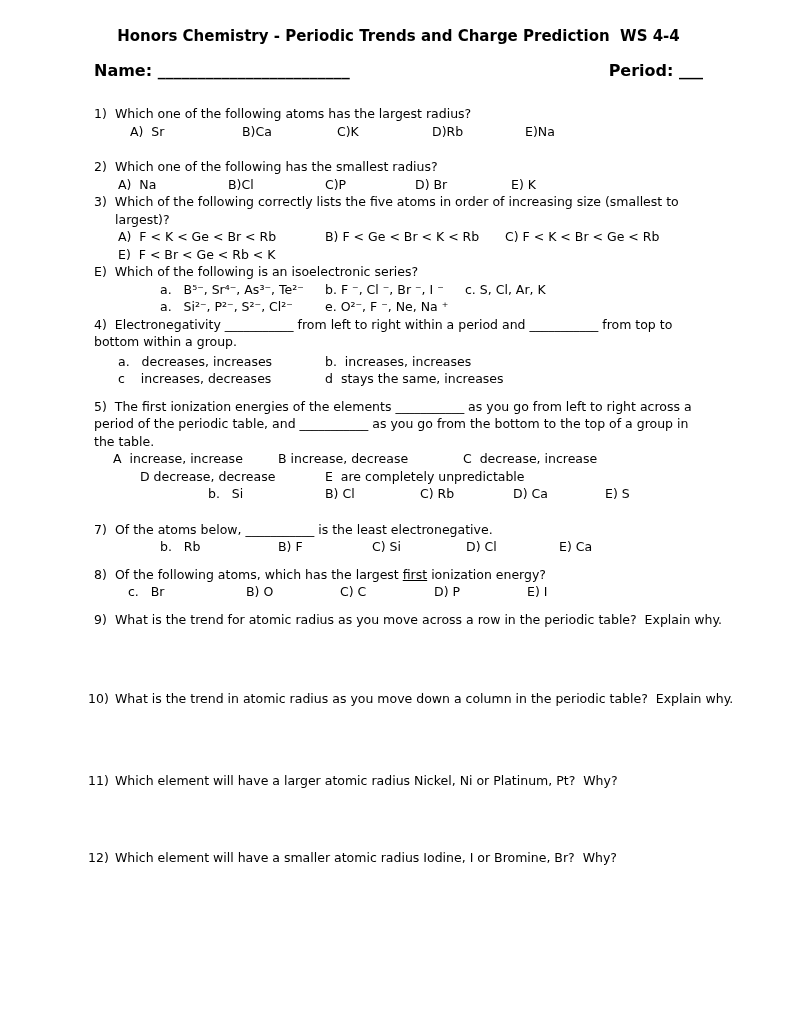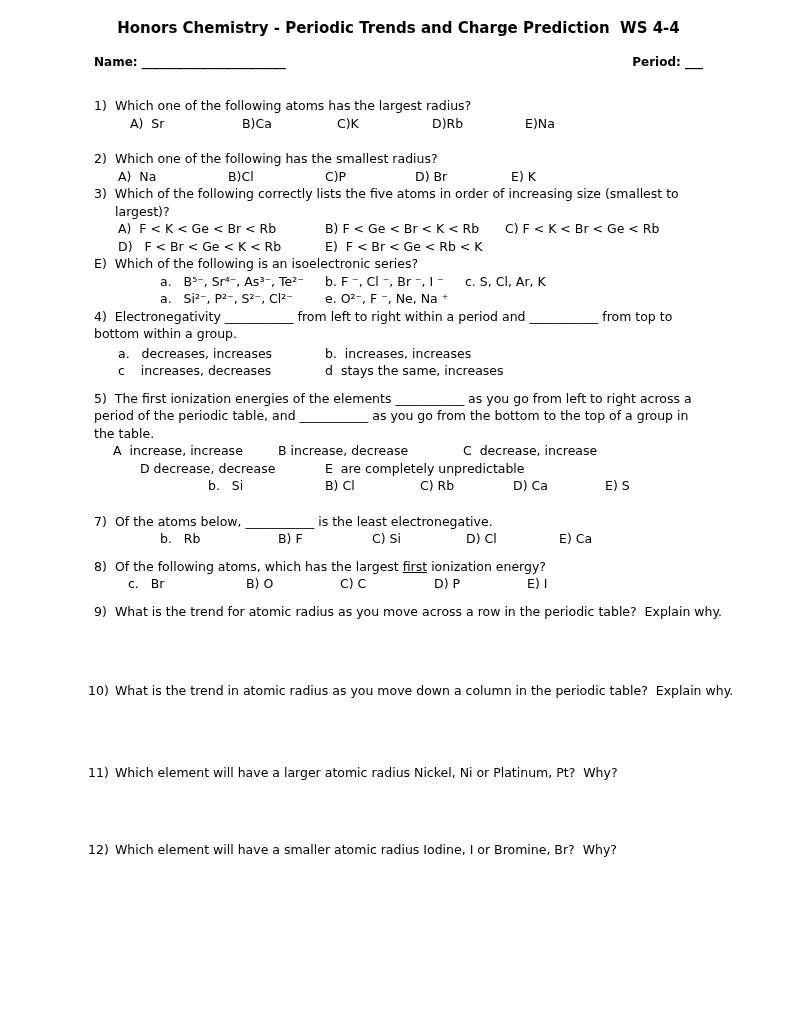--- a/index.html
+++ b/index.html
@@ -3,27 +3,27 @@
 <meta charset="utf-8">
 <style>
   * { margin:0; padding:0; box-sizing:border-box; }
   html,body { background:#ffffff; }
   .page {
     position:relative;
     width:791px; height:1024px;
     background:#ffffff; color:#000000;
     font-family:"DejaVu Sans", sans-serif;
     font-size:12.5px; line-height:17.5px;
-    padding:20px 88px 0 94px;
+    padding:28px 88px 0 94px;
     overflow:hidden;
   }
   .title { text-align:center; font-weight:bold; font-size:15px; white-space:pre; }
   .name-row {
     margin-top:16px; display:flex; justify-content:space-between;
-    font-size:12px; font-weight:bold; white-space:pre;
+    font-size:16px; font-weight:bold; white-space:pre;
   }
   .q  { white-space:pre; }
   .qwrap { white-space:pre-wrap; }
   .hang { padding-left:21px; text-indent:-21px; }
   .qnum  { display:inline-block; width:21px; text-indent:0; }
   .qnumw { display:inline-block; width:27px; margin-left:-6px; }
   .r { display:flex; }
   .r > span { flex:0 0 auto; white-space:pre; }
   .u { text-decoration:underline; }
 </style>
@@ -57,21 +57,20 @@
     <span>E) K</span>
   </div>
 
   <div class="qwrap hang">3)  Which of the following correctly lists the five atoms in order of increasing size (smallest to largest)?</div>
   <div class="r" style="margin-left:24px">
     <span style="width:207px">A)  F &lt; K &lt; Ge &lt; Br &lt; Rb</span>
     <span style="width:180px">B) F &lt; Ge &lt; Br &lt; K &lt; Rb</span>
     <span>C) F &lt; K &lt; Br &lt; Ge &lt; Rb</span>
   </div>
   <div class="r" style="margin-left:24px">
-    <span style="width:207px">D)   F &lt; Br &lt; Ge &lt; K &lt; Rb</span>
     <span>E)  F &lt; Br &lt; Ge &lt; Rb &lt; K</span>
   </div>
   <div class="q" style="">E)  Which of the following is an isoelectronic series?</div>
   <div class="r" style="margin-left:66px">
     <span style="width:165px">a.   B⁵⁻, Sr⁴⁻, As³⁻, Te²⁻</span>
     <span style="width:140px">b. F ⁻, Cl ⁻, Br ⁻, I ⁻</span>
     <span>c. S, Cl, Ar, K</span>
   </div>
   <div class="r" style="margin-left:66px">
     <span style="width:165px">a.   Si²⁻, P²⁻, S²⁻, Cl²⁻</span>

